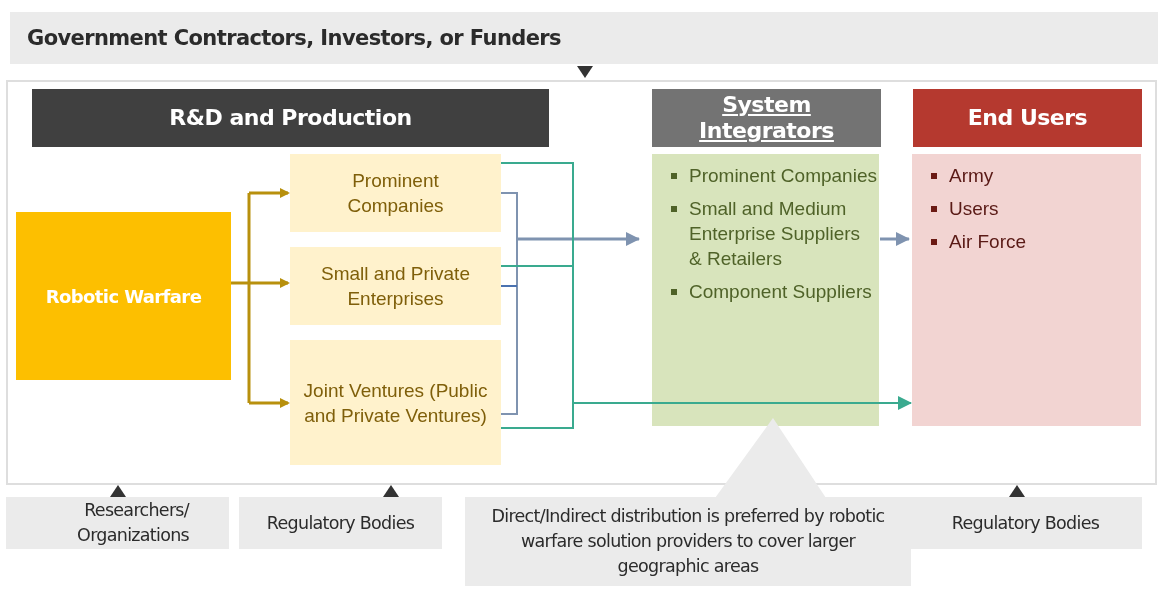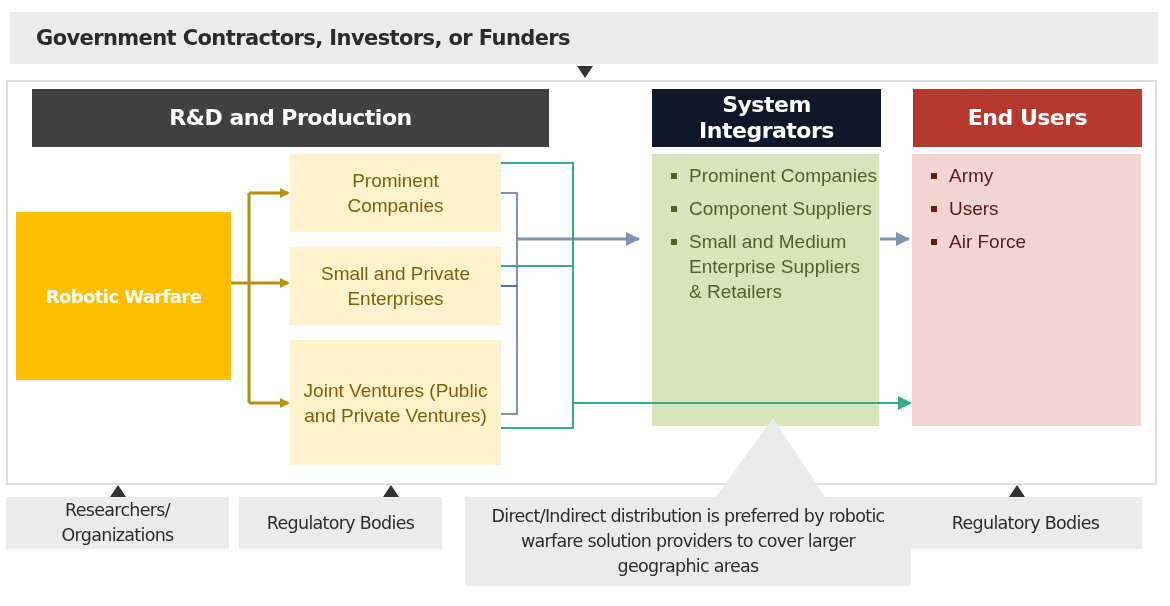--- a/index.html
+++ b/index.html
@@ -1,45 +1,45 @@
 <!DOCTYPE html>
 <html><head>
 <meta charset="utf-8">
 <style>
   * { box-sizing: border-box; margin: 0; padding: 0; }
   html, body { width: 1170px; height: 606px; background: #ffffff; overflow: hidden; }
   body { position: relative; font-family: "Liberation Sans", sans-serif; }
   .abs { position: absolute; }
   .topbar { left: 10px; top: 12px; width: 1148px; height: 52px; background: #ebebeb;
     font-family: "DejaVu Sans", sans-serif; font-weight: bold; font-size: 21px; color: #2b2b2b;
-    padding-left: 26px; line-height: 52px; letter-spacing: -0.6px; }
+    padding-left: 17px; line-height: 52px; letter-spacing: -0.6px; }
   .frame { left: 6px; top: 80px; width: 1151px; height: 405px; border: 2px solid #dedede; background: #fff; }
   .hdr { color: #fff; font-weight: bold; font-size: 22px; display: flex; align-items: center; justify-content: center; text-align: center; line-height: 26px; font-family: "DejaVu Sans", sans-serif; letter-spacing: -0.5px; }
   .hdr-rd { left: 32px; top: 89px; width: 517px; height: 58px; background: #404040; }
-  .hdr-si { left: 652px; top: 89px; width: 229px; height: 58px; background: #0f172a; }
+  .hdr-si { left: 652px; top: 89px; width: 229px; height: 58px; background: #737373; text-decoration: underline; }
   .hdr-eu { left: 913px; top: 89px; width: 229px; height: 58px; background: #b5392f; text-align: center; }
   .robotic { left: 16px; top: 212px; width: 215px; height: 168px; background: #fdbf00; color: #fff; font-weight: bold; font-size: 18px;
     display: flex; align-items: center; justify-content: center; font-family: "DejaVu Sans", sans-serif; letter-spacing: -0.6px; }
   .sub { left: 290px; width: 211px; background: #fff2cc; color: #7f5f0a; font-size: 19px; line-height: 25px;
     display: flex; align-items: center; justify-content: center; text-align: center; padding: 8px 6px; }
   .sub1 { top: 154px; height: 78px; }
   .sub2 { top: 247px; height: 78px; }
   .sub3 { top: 340px; height: 125px; }
   .si-body { left: 652px; top: 154px; width: 227px; height: 272px; background: #d8e4bc; }
   .eu-body { left: 912px; top: 154px; width: 229px; height: 272px; background: #f2d4d2; }
   ul.bul { list-style: none; }
   ul.bul li { position: relative; padding-left: 37px; font-size: 19px; line-height: 25px; margin-bottom: 8px; }
   ul.bul li .sq { position: absolute; left: 19px; top: 10px; width: 6px; height: 6px; }
   .si-list { left: 652px; top: 163px; width: 227px; color: #4f6228; }
   .si-list .sq { background: #4f6228; }
   .eu-list { left: 912px; top: 163px; width: 193px; color: #5a1a16; }
   .eu-list li { margin-bottom: 9px; }
   .eu-list .sq { background: #6b1a14; }
   .btm { background: #ebebeb; color: #2b2b2b; font-size: 19px; line-height: 25px; display: flex; align-items: center; justify-content: center; text-align: center; font-family: "DejaVu Sans", sans-serif; letter-spacing: -0.7px; font-size: 17.5px; }
-  .b1 { left: 6px; top: 497px; width: 223px; height: 52px; }
+  .b1 { left: 6px; top: 497px; width: 223px; height: 52px; text-align: right; }
   .b2 { left: 239px; top: 497px; width: 203px; height: 52px; }
   .b3 { left: 453px; top: 497px; width: 446px; height: 89px; padding: 0 12px; margin-left: 12px; }
   .b4 { left: 909px; top: 497px; width: 233px; height: 52px; }
   svg.overlay { position: absolute; left: 0; top: 0; }
 </style>
 </head>
 <body>
 
 <div class="abs topbar">Government Contractors, Investors, or Funders</div>
 
@@ -95,22 +95,22 @@
   <path d="M577,66 L593,66 L585,78 Z" fill="#333"></path>
   <path d="M110,497 L126,497 L118,485 Z" fill="#333"></path>
   <path d="M383,497 L399,497 L391,485 Z" fill="#333"></path>
   <path d="M1009,497 L1025,497 L1017,485 Z" fill="#333"></path>
 
   <path d="M773,418 L715,498 L826,498 Z" fill="#ebebeb"></path>
 </svg>
 
 <ul class="abs bul si-list">
   <li><span class="sq"></span><span>Prominent Companies</span></li>
+  <li style="padding-right:4px;"><span class="sq"></span><span>Small and Medium Enterprise Suppliers &amp; Retailers</span></li>
   <li><span class="sq"></span><span>Component Suppliers</span></li>
-  <li style="padding-right:4px;"><span class="sq"></span><span>Small and Medium Enterprise Suppliers &amp; Retailers</span></li>
 </ul>
 
 <ul class="abs bul eu-list">
   <li><span class="sq"></span><span>Army</span></li>
   <li><span class="sq"></span><span>Users</span></li>
   <li><span class="sq"></span><span>Air Force</span></li>
 </ul>
 
 <div class="abs btm b1" style="padding:0 40px;">Researchers/ Organizations</div>
 <div class="abs btm b2">Regulatory Bodies</div>

